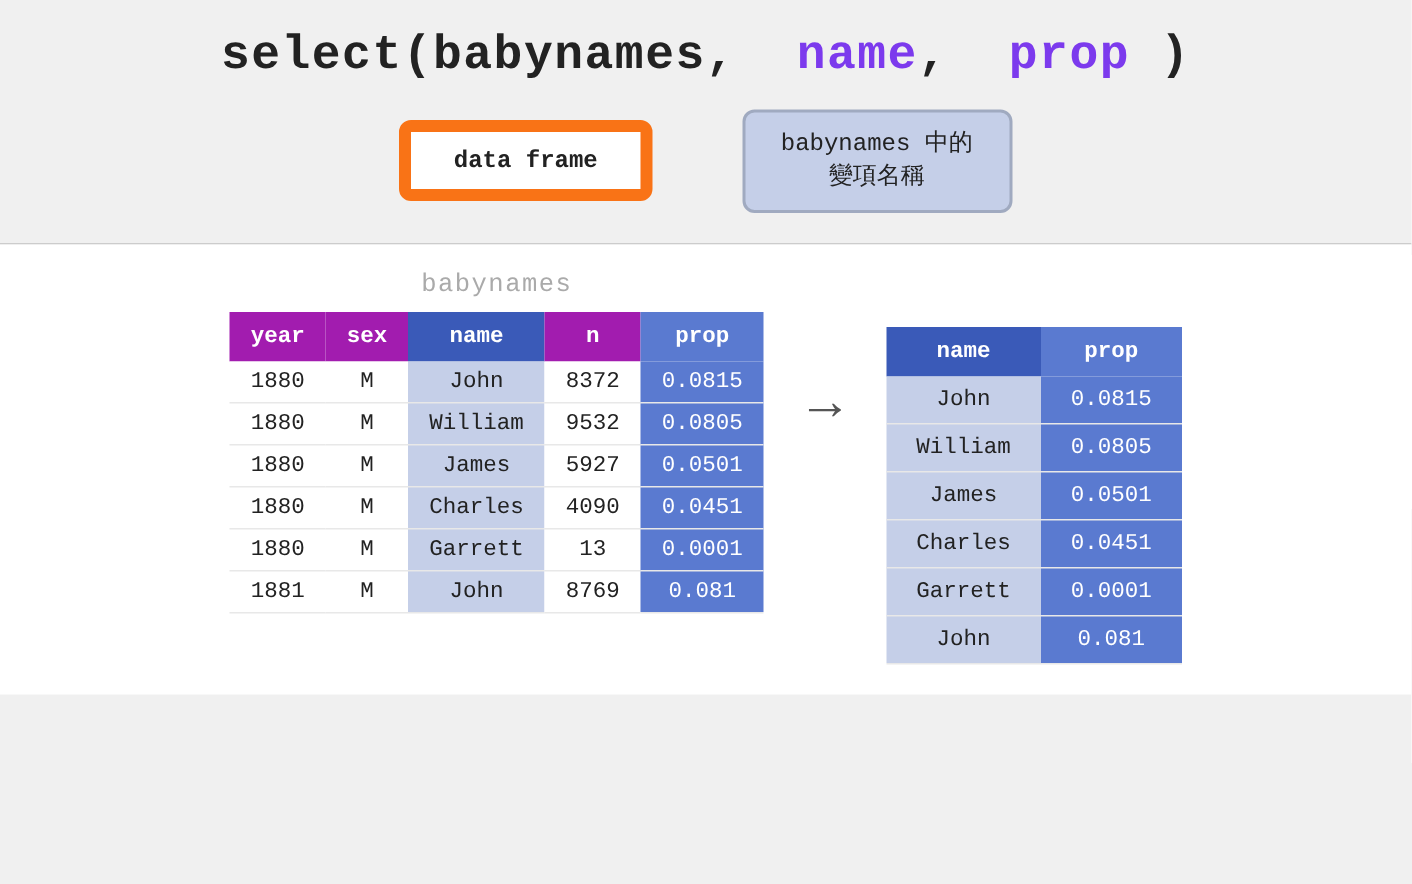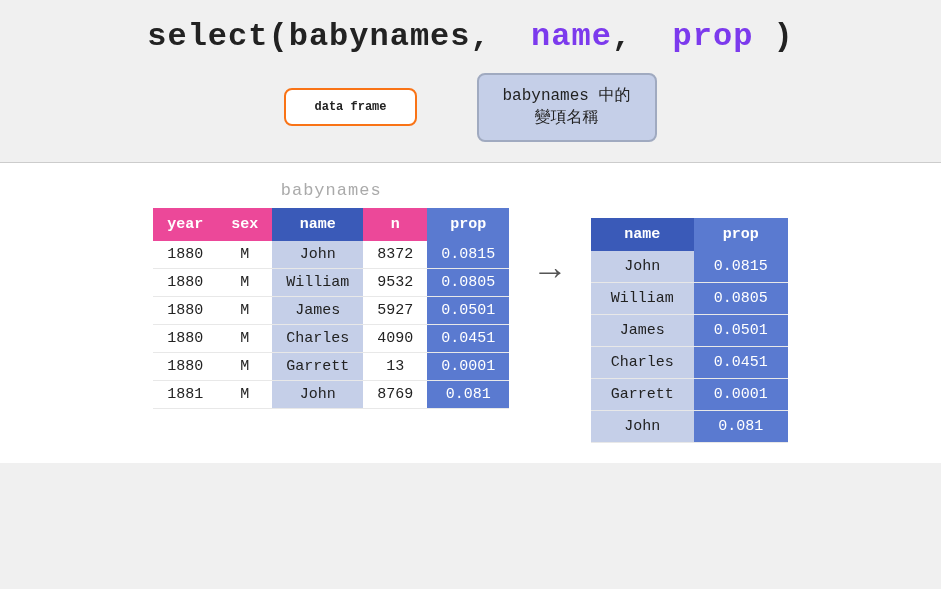--- a/index.html
+++ b/index.html
@@ -36,25 +36,25 @@
     }
 
     .buttons-row {
       display: flex;
       justify-content: center;
       align-items: center;
       gap: 60px;
     }
 
     .btn-dataframe {
-      border: 2px solid #f97316;
+      border: 8px solid #f97316;
       border-radius: 8px;
       background: white;
       padding: 10px 28px;
-      font-size: 12px;
+      font-size: 16px;
       font-weight: bold;
       font-family: 'Courier New', Courier, monospace;
       color: #222;
       cursor: pointer;
     }
 
     .btn-babynames {
       border: 2px solid #a0aac0;
       border-radius: 8px;
       background: #c5cfe8;
@@ -91,21 +91,21 @@
       letter-spacing: 1px;
     }
 
     table {
       border-collapse: collapse;
       font-family: 'Courier New', Courier, monospace;
       font-size: 15px;
     }
 
     .tbl-left th {
-      background: #ec4899;
+      background: #a21caf;
       color: white;
       padding: 8px 14px;
       text-align: center;
       font-weight: bold;
     }
 
     .tbl-left td {
       background: white;
       padding: 5px 14px;
       text-align: center;

